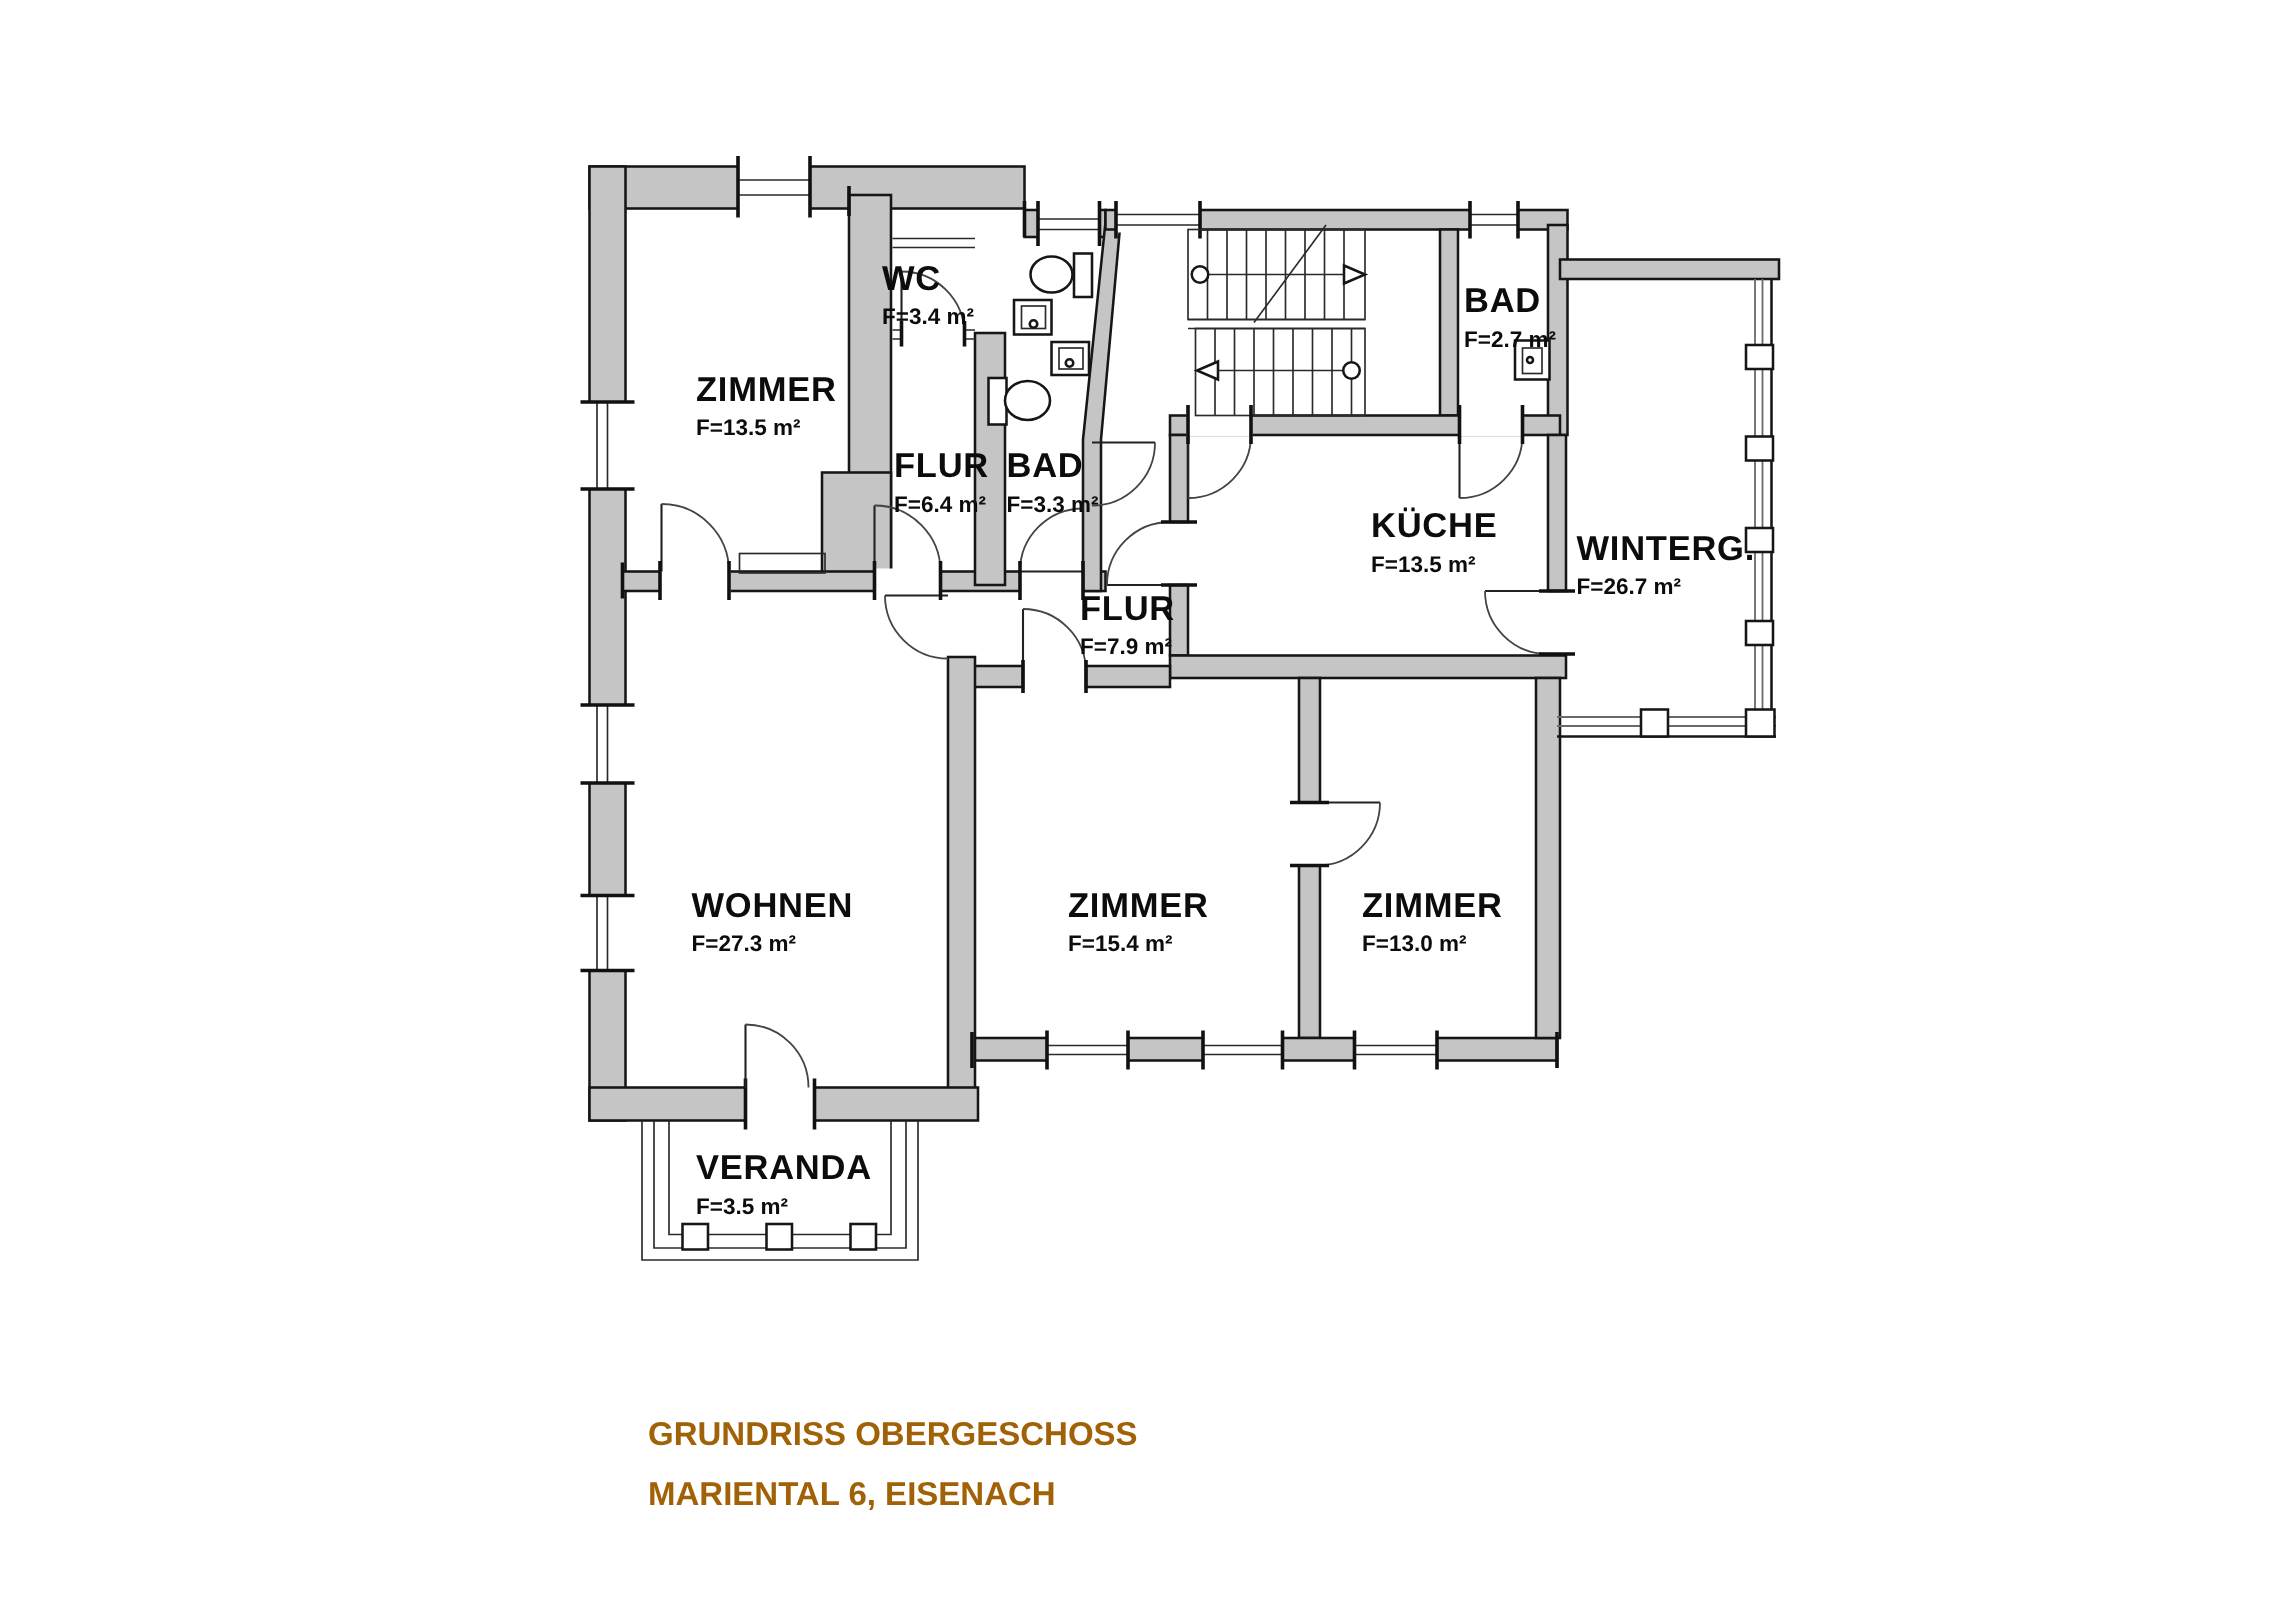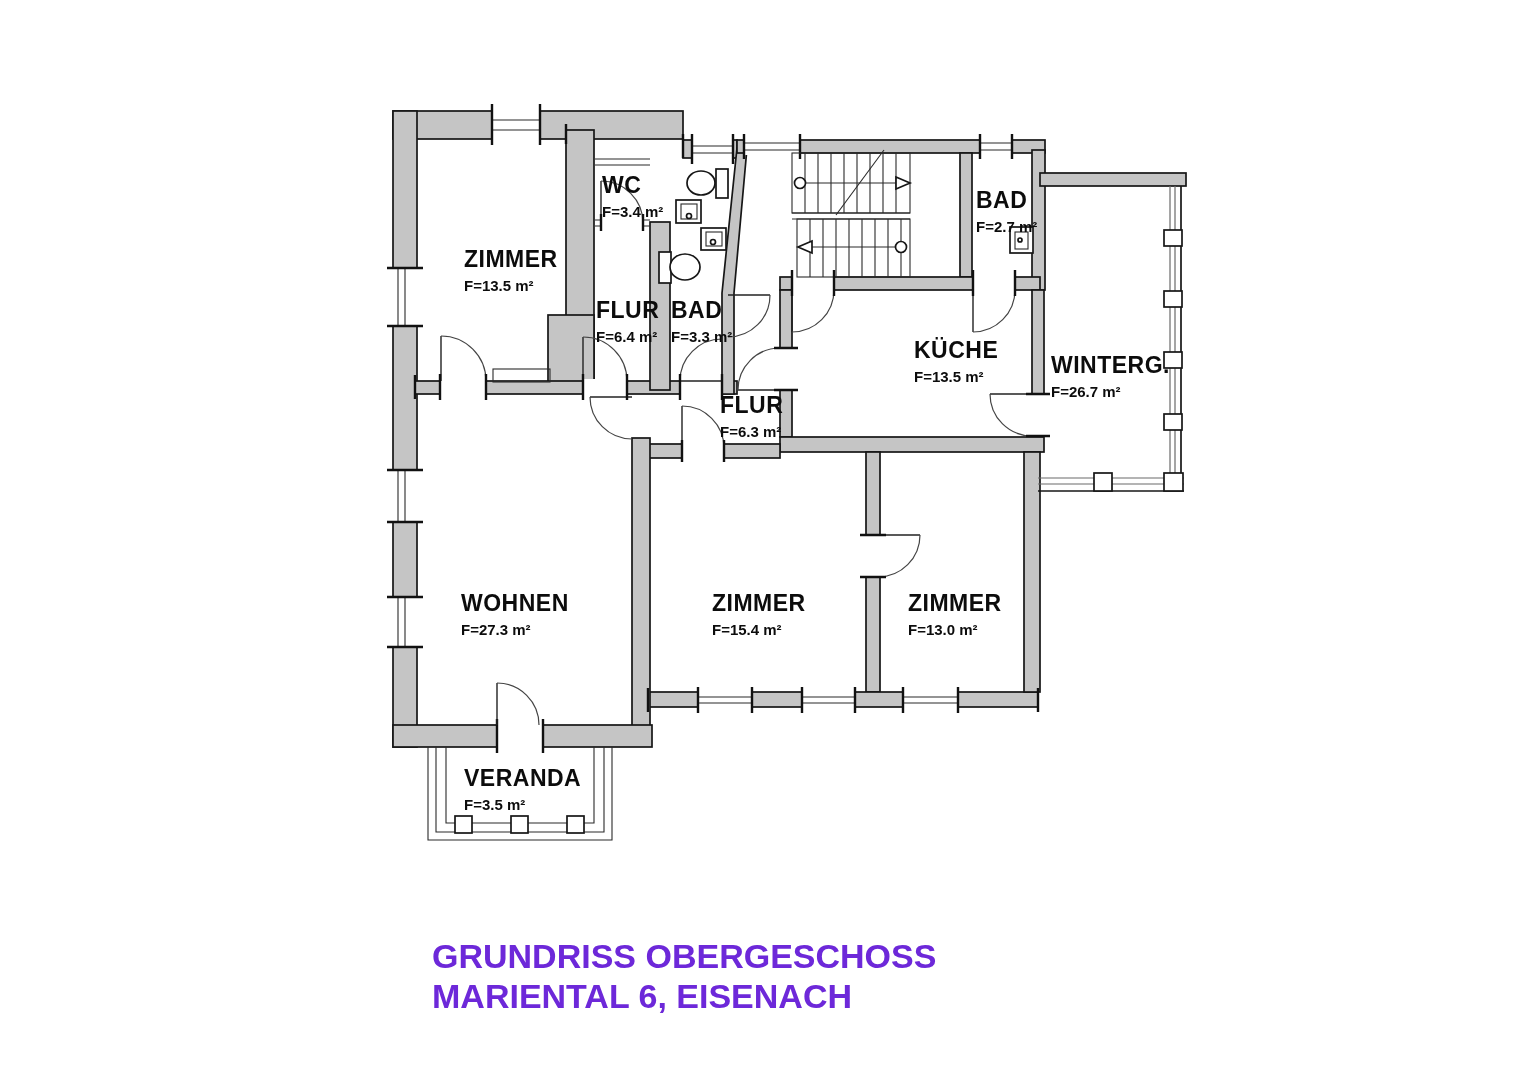--- a/index.html
+++ b/index.html
@@ -11,22 +11,22 @@
   .ln{stroke:#161616;stroke-width:1.7;fill:none;}
   .thin{stroke:#2a2a2a;stroke-width:1.1;fill:none;}
   .gl{stroke:#6a6a6a;stroke-width:1.2;fill:none;}
   .tick{stroke:#111;stroke-width:2.4;fill:none;}
   .fix{fill:#fff;stroke:#161616;stroke-width:1.7;}
   .arc{fill:none;stroke:#444;stroke-width:1.2;}
   .leaf{stroke:#222;stroke-width:1.4;fill:none;}
   .room-label{position:absolute;color:#0c0c0c;}
   .rn{font-size:23px;font-weight:bold;letter-spacing:0.5px;white-space:nowrap;}
   .ra{font-size:15px;font-weight:bold;margin-top:4px;white-space:nowrap;}
-  #title-block{position:absolute;left:432px;top:936px;color:#6d28d9;font-weight:bold;
-               font-size:34px;line-height:40px;letter-spacing:0px;white-space:nowrap;}
+  #title-block{position:absolute;left:432px;top:936px;color:#a16207;font-weight:bold;
+               font-size:22px;line-height:40px;letter-spacing:0px;white-space:nowrap;}
 </style>
 </head>
 <body>
 
 <div id="canvas">
 
 <svg width="1530" height="1080" viewBox="0 0 1530 1080">
 
   <g>
     <rect class="w" x="393" y="111" width="290" height="28"></rect>
@@ -217,21 +217,21 @@
     <path class="tick" d="M415,375 V399 M566,124 V144 M683,134 V158"></path>
   </g>
 
   <rect class="thin" x="493" y="369" width="57" height="13" fill="none"></rect>
 </svg>
 
 <div class="room-label" style="left:464px;top:246px">
   <div class="rn">ZIMMER</div>
   <div class="ra">F=13.5 m²</div>
 </div>
-<div class="room-label" style="left:602px;top:172px">
+<div class="room-label" style="left:588px;top:172px">
   <div class="rn">WC</div>
   <div class="ra">F=3.4 m²</div>
 </div>
 <div class="room-label" style="left:596px;top:297px">
   <div class="rn">FLUR</div>
   <div class="ra">F=6.4 m²</div>
 </div>
 <div class="room-label" style="left:671px;top:297px">
   <div class="rn">BAD</div>
   <div class="ra">F=3.3 m²</div>
@@ -243,21 +243,21 @@
 <div class="room-label" style="left:914px;top:337px">
   <div class="rn">KÜCHE</div>
   <div class="ra">F=13.5 m²</div>
 </div>
 <div class="room-label" style="left:1051px;top:352px">
   <div class="rn">WINTERG.</div>
   <div class="ra">F=26.7 m²</div>
 </div>
 <div class="room-label" style="left:720px;top:392px">
   <div class="rn">FLUR</div>
-  <div class="ra">F=6.3 m²</div>
+  <div class="ra">F=7.9 m²</div>
 </div>
 <div class="room-label" style="left:461px;top:590px">
   <div class="rn">WOHNEN</div>
   <div class="ra">F=27.3 m²</div>
 </div>
 <div class="room-label" style="left:712px;top:590px">
   <div class="rn">ZIMMER</div>
   <div class="ra">F=15.4 m²</div>
 </div>
 <div class="room-label" style="left:908px;top:590px">

